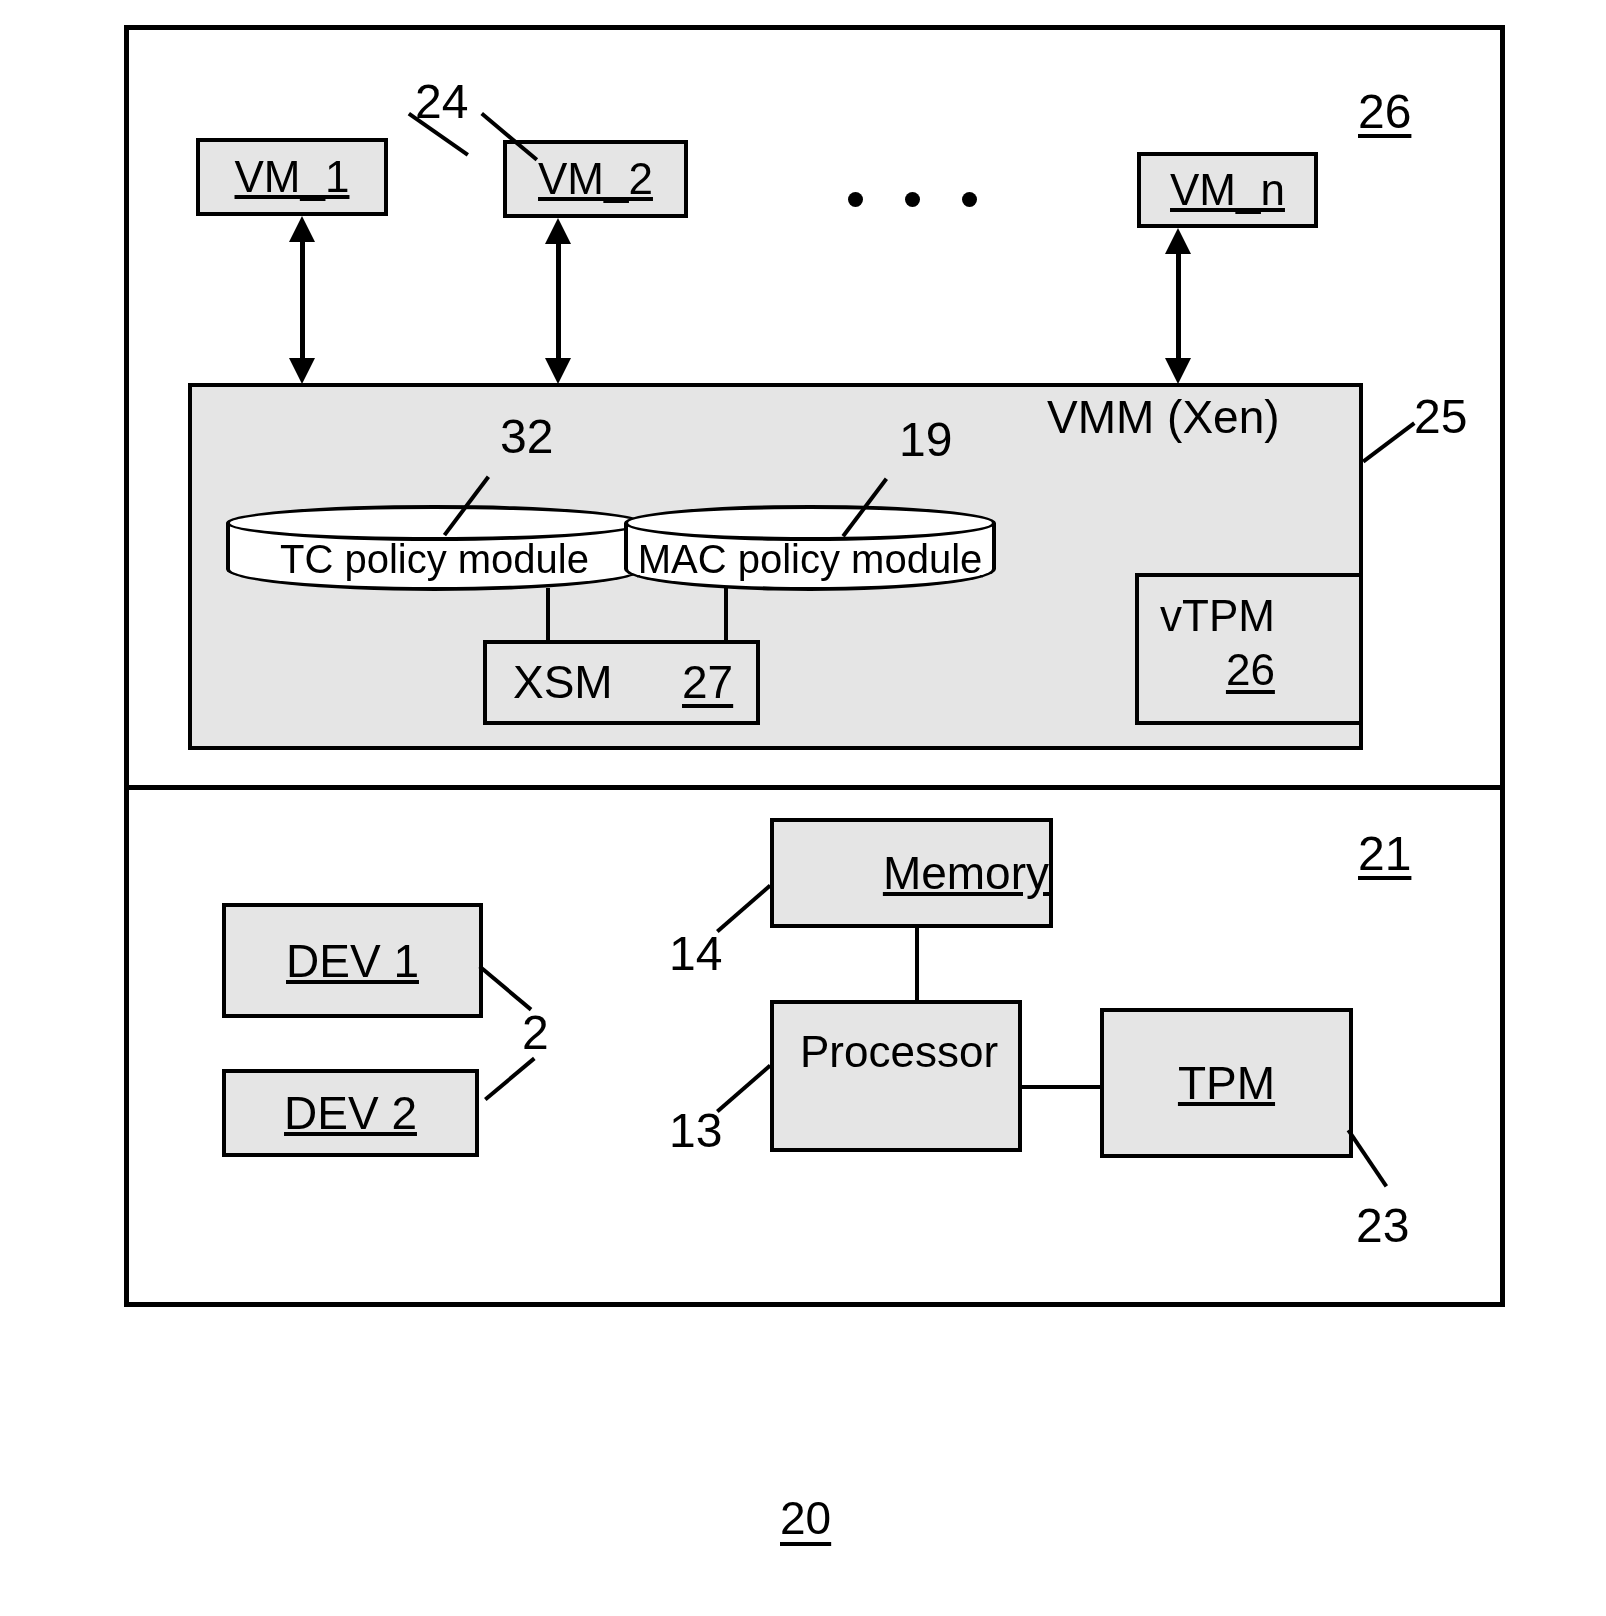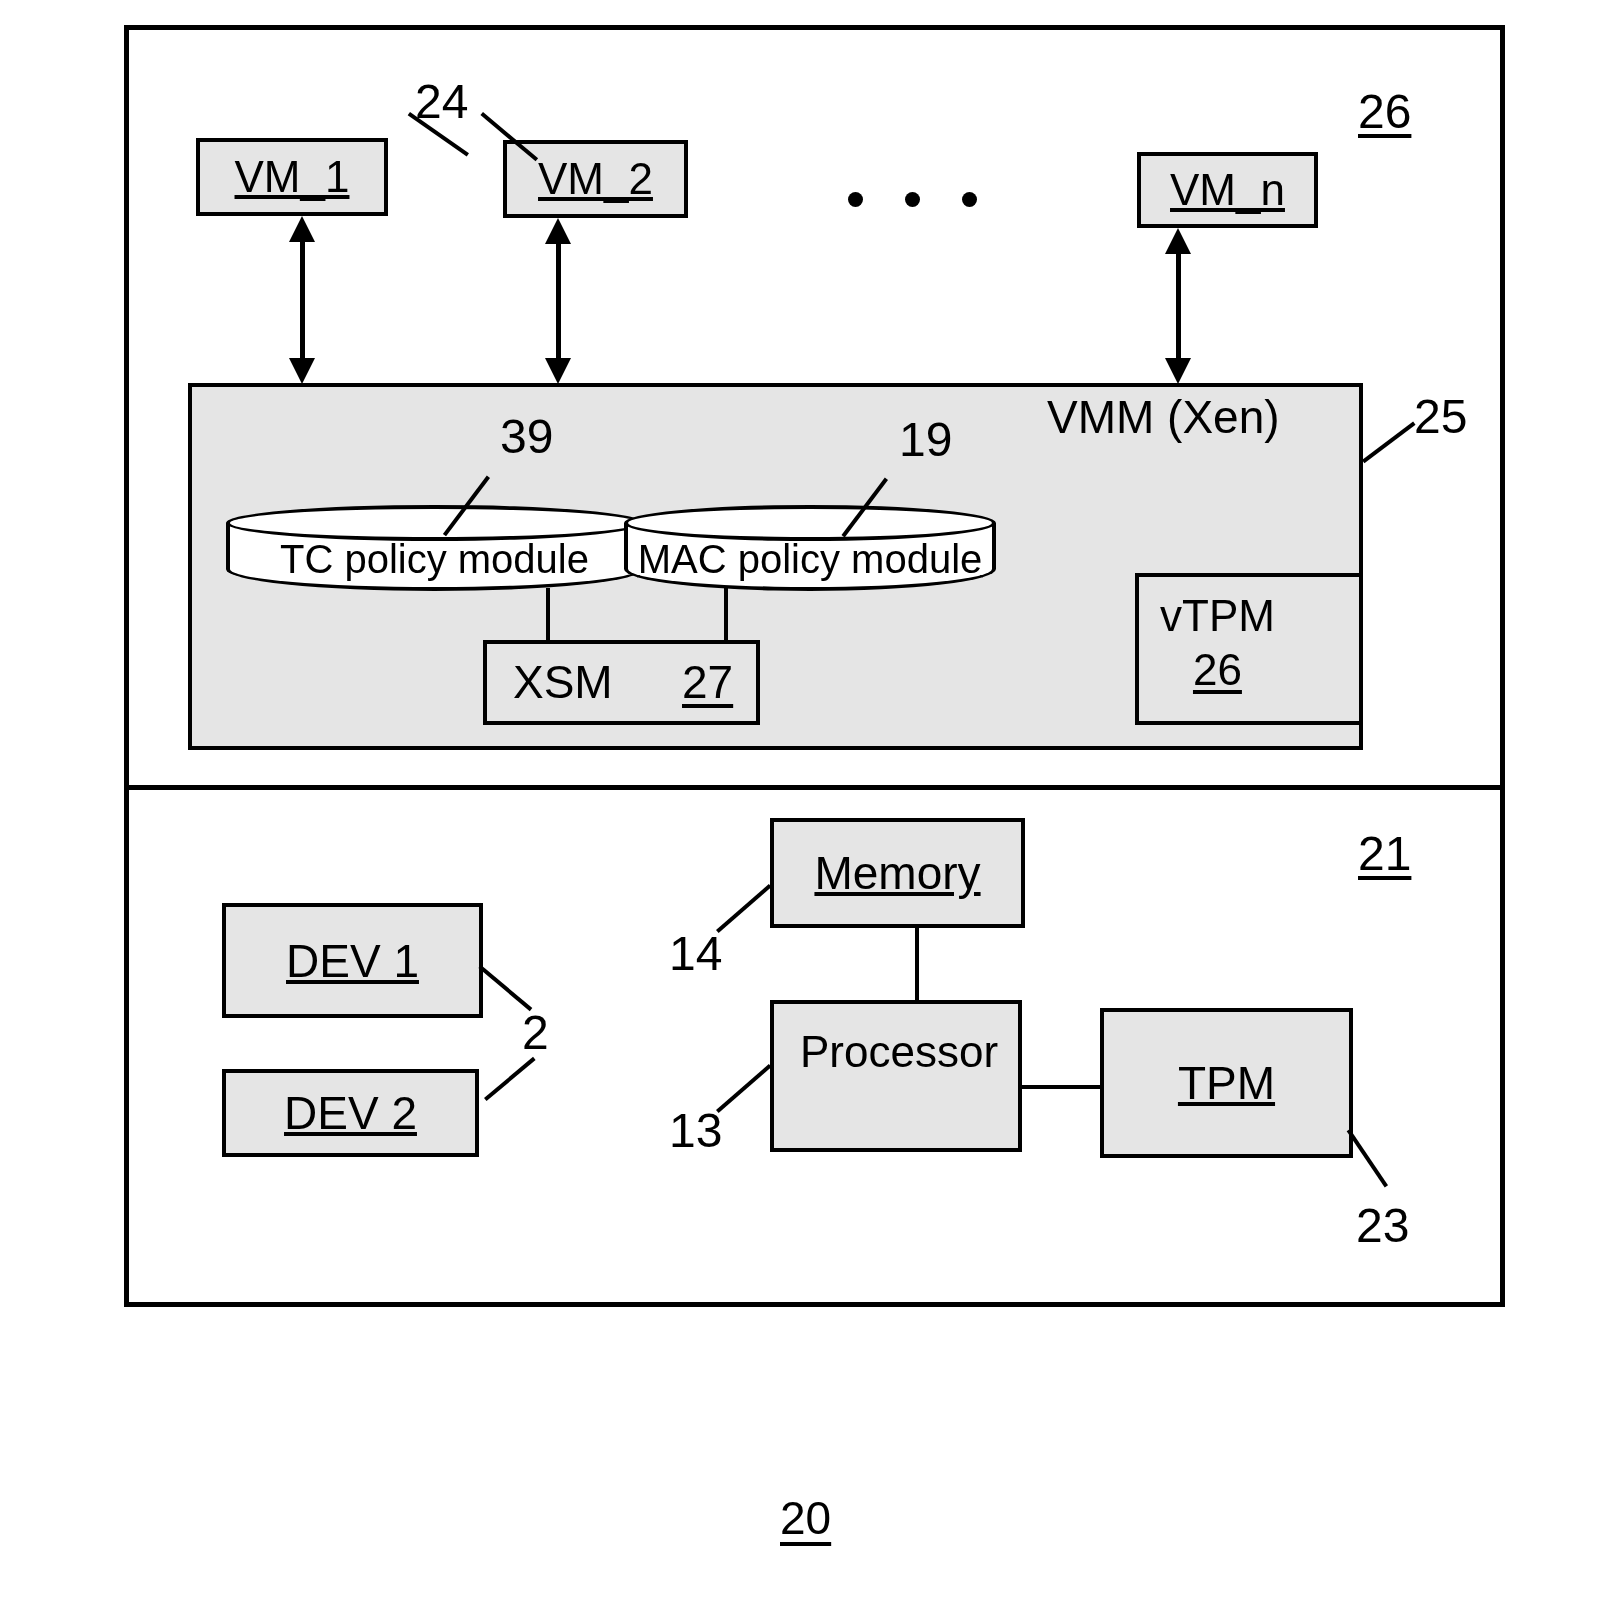--- a/index.html
+++ b/index.html
@@ -159,21 +159,21 @@
     position: absolute;
     font-size: 46px;
     white-space: nowrap;
     line-height: 1;
   }
   .stacked-box-label {
     position: absolute;
     font-size: 44px;
     line-height: 1.22;
     white-space: nowrap;
-    text-align: center;
+    text-align: right;
   }
   .stacked-box-label .num {
     display: block;
     text-decoration: underline;
     text-underline-offset: 5px;
     text-decoration-thickness: 4px;
   }
   .inbox-text-left {
     position: absolute;
     font-size: 46px;
@@ -248,21 +248,21 @@
 
   <div class="refnum" style="left:1414px; top:393px; font-size:48px;">25</div>
   <div class="leader" style="left:1362px; top:460px; width:64px; transform:rotate(-37deg);"></div>
 
   <div class="cylinder" style="left:226px; top:505px; width:370px; height:86px;padding-left:47px;">
     <div class="cyl-body"></div>
     <div class="cyl-top"></div>
     <div class="cyl-text">TC policy module</div>
   </div>
 
-  <div class="refnum" style="left:500px; top:413px; font-size:48px;">39</div>
+  <div class="refnum" style="left:500px; top:413px; font-size:48px;">32</div>
   <div class="leader" style="left:490px; top:478px; width:73px; transform:rotate(127deg);"></div>
 
   <div class="cylinder" style="left:624px; top:505px; width:372px; height:86px;">
     <div class="cyl-body"></div>
     <div class="cyl-top"></div>
     <div class="cyl-text">MAC policy module</div>
   </div>
 
   <div class="refnum" style="left:899px; top:416px; font-size:48px;">19</div>
   <div class="leader" style="left:888px; top:480px; width:72px; transform:rotate(127deg);"></div>
@@ -287,21 +287,21 @@
   </div>
 
   <div class="box" style="left:222px; top:1069px; width:257px; height:88px;">
     <span class="boxlabel" style="font-size:46px;">DEV 2</span>
   </div>
 
   <div class="refnum" style="left:522px; top:1009px; font-size:48px;">2</div>
   <div class="leader" style="left:481px; top:965px; width:67px; transform:rotate(40deg);"></div>
   <div class="leader" style="left:484px; top:1098px; width:64px; transform:rotate(-40deg);"></div>
 
-  <div class="box" style="left:770px; top:818px; width:255px; height:110px;">
+  <div class="box" style="left:770px; top:818px; width:283px; height:110px;justify-content:flex-end;">
     <span class="boxlabel" style="font-size:46px;">Memory</span>
   </div>
 
   <div class="refnum" style="left:669px; top:930px; font-size:48px;">14</div>
   <div class="leader" style="left:716px; top:930px; width:70px; transform:rotate(-41deg);"></div>
 
   <div class="connector" style="left:915px; top:926px; height:78px;"></div>
 
   <div class="box" style="left:770px; top:1000px; width:252px; height:152px;">
     <span class="boxlabel" style="font-size:44px; position:absolute; left:26px; top:26px;">Processor</span>

